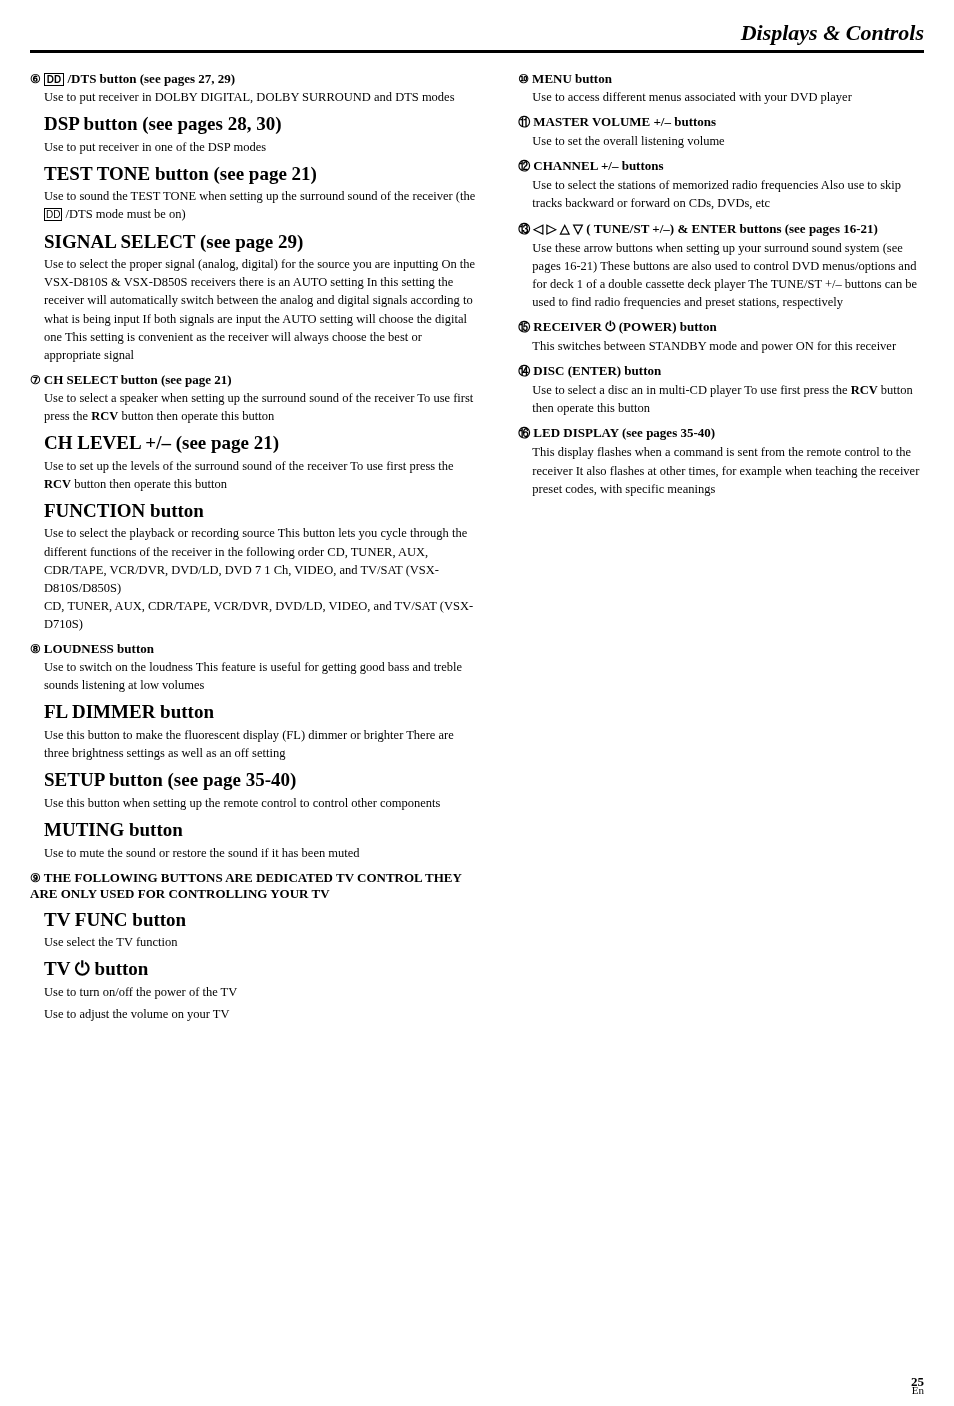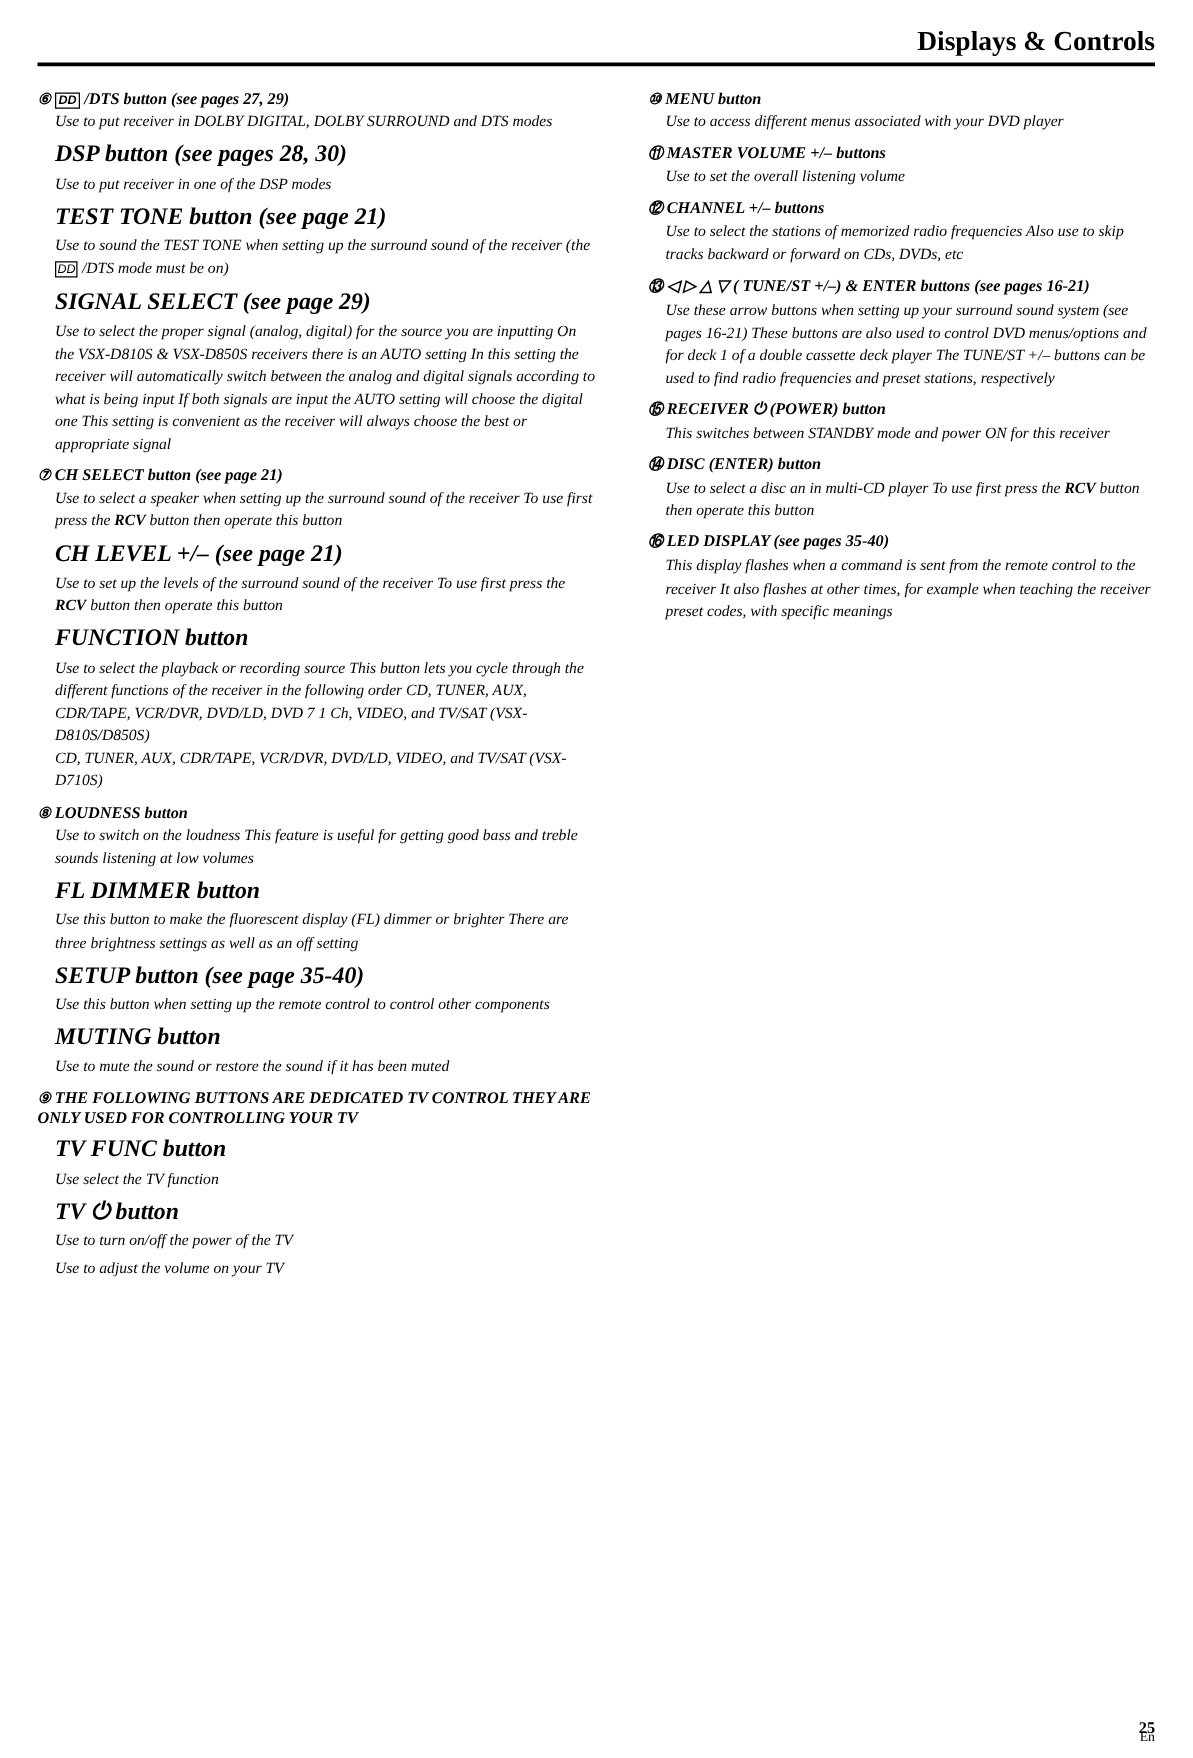--- a/index.html
+++ b/index.html
@@ -14,26 +14,26 @@
     }
     .page-header {
       text-align: right;
       border-bottom: 3px solid #000;
       padding-bottom: 4px;
       margin-bottom: 18px;
     }
     .page-header h1 {
       font-size: 22px;
       font-weight: bold;
+      font-style: italic;
       display: inline-block;
     }
     .columns {
       display: flex;
       gap: 40px;
-      font-style: italic;
     }
     .col-left {
       flex: 1.05;
     }
     .col-right {
       flex: 0.95;
     }
     .section {
       margin-bottom: 8px;
     }

